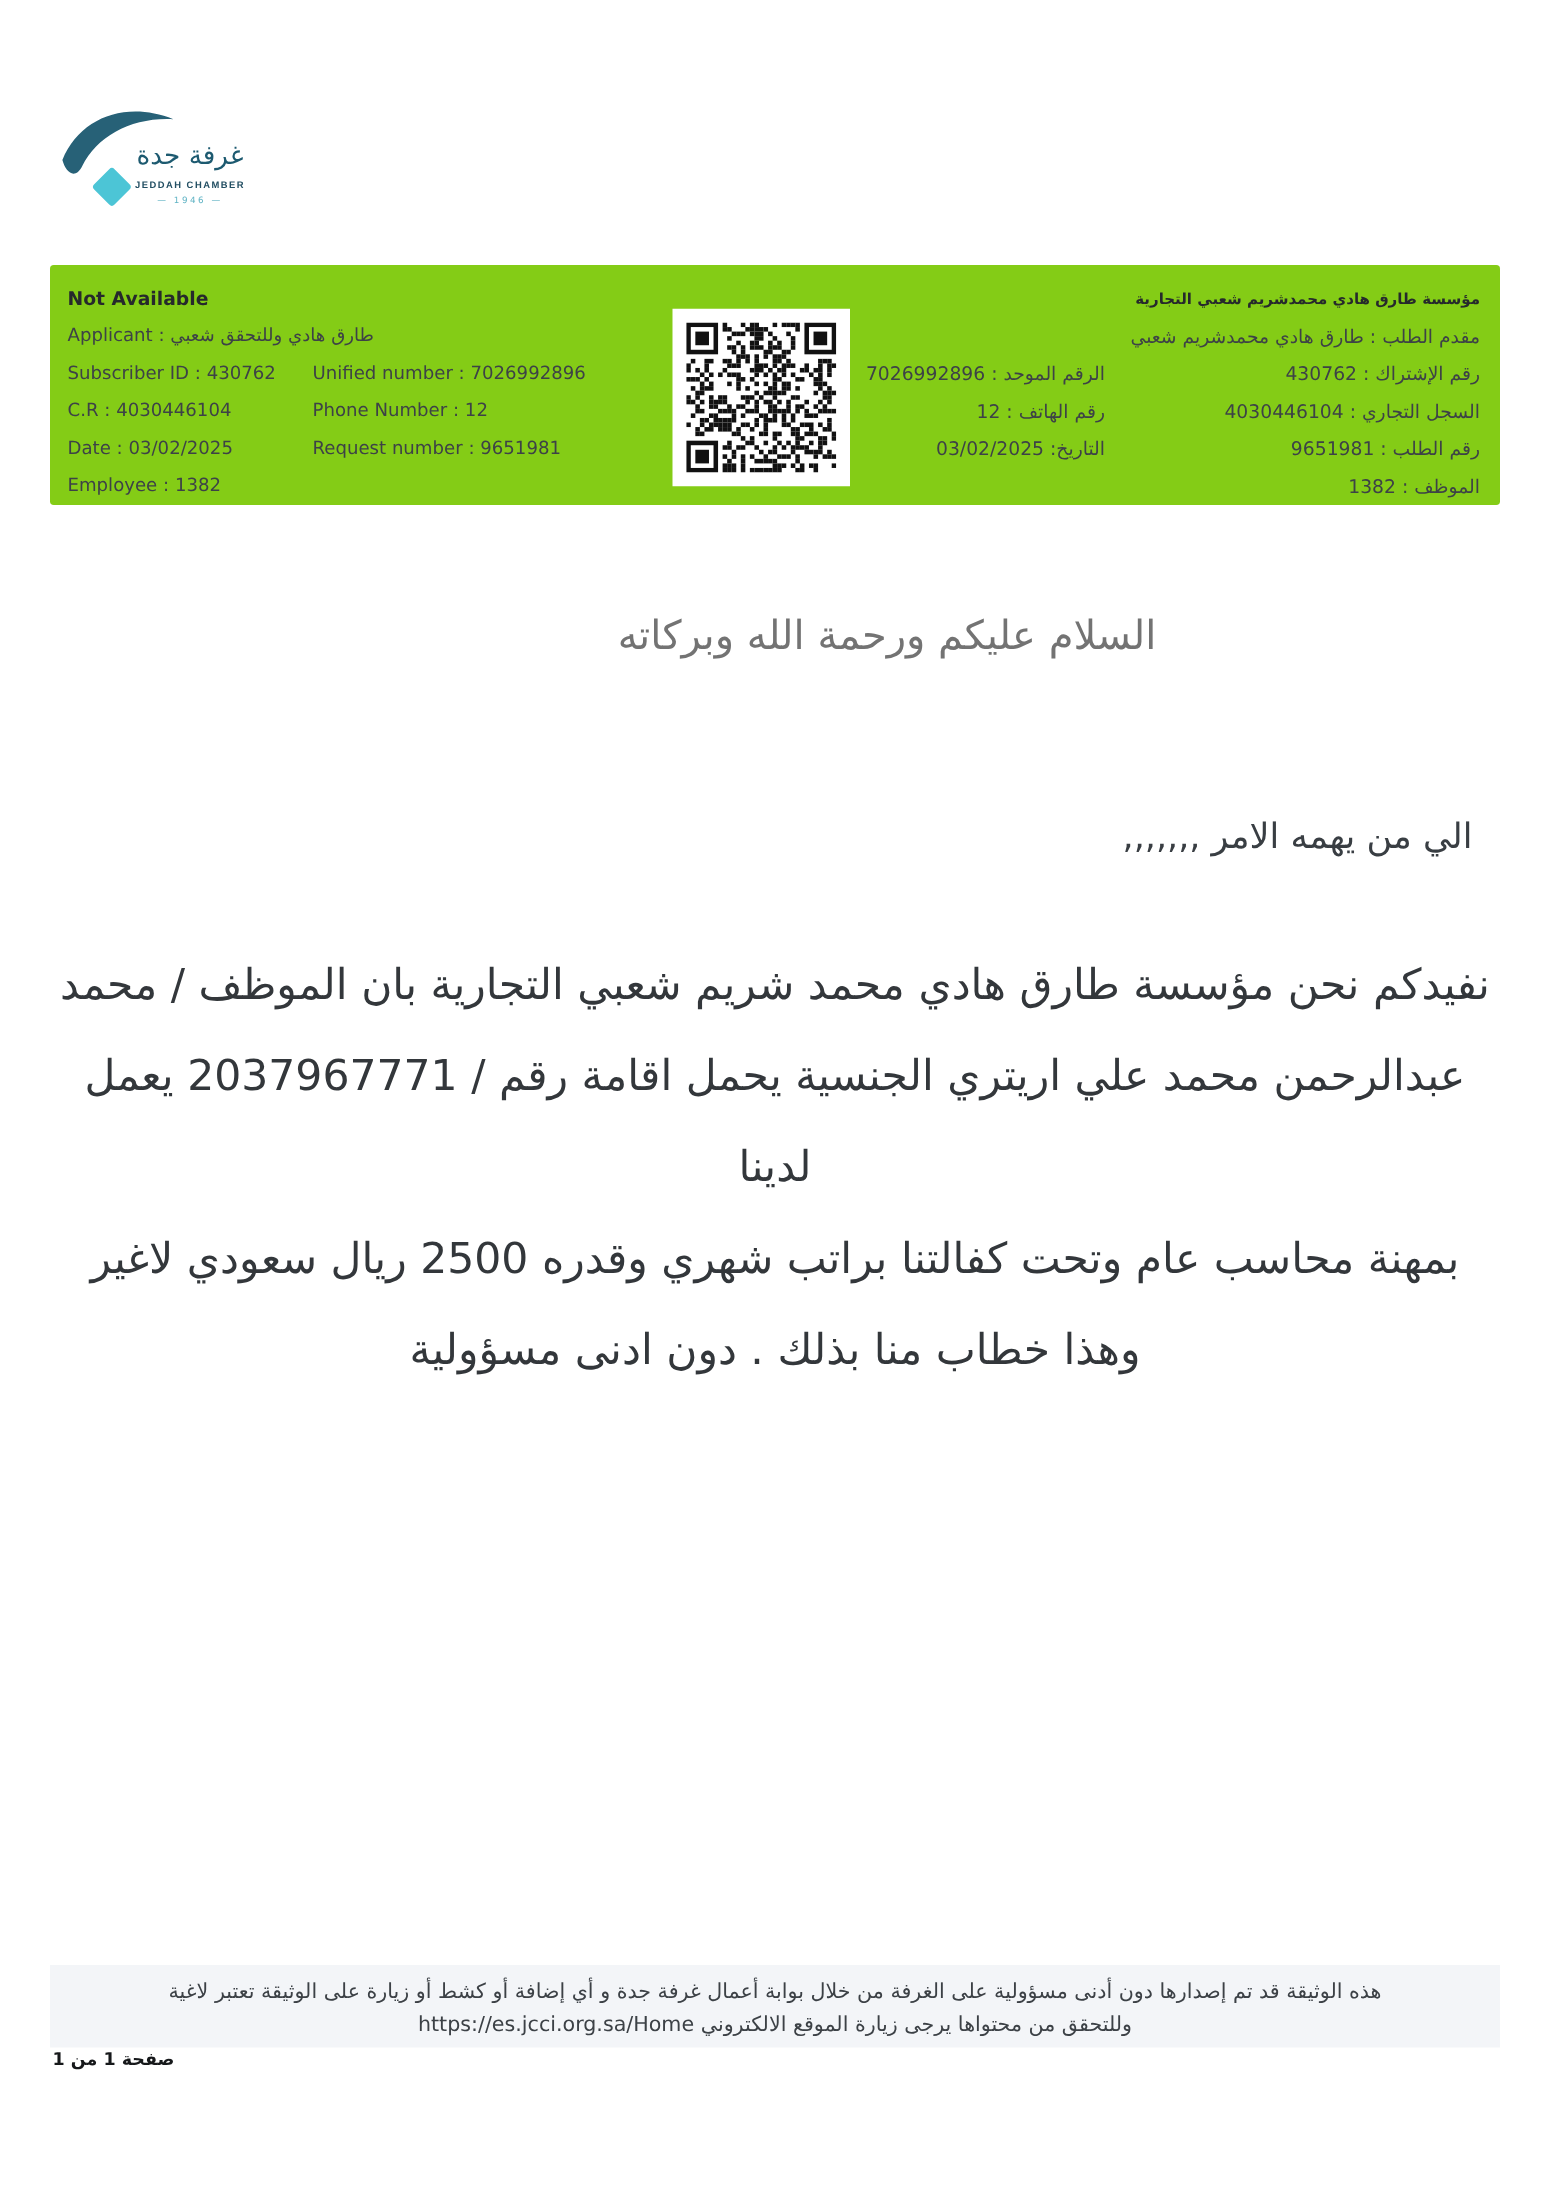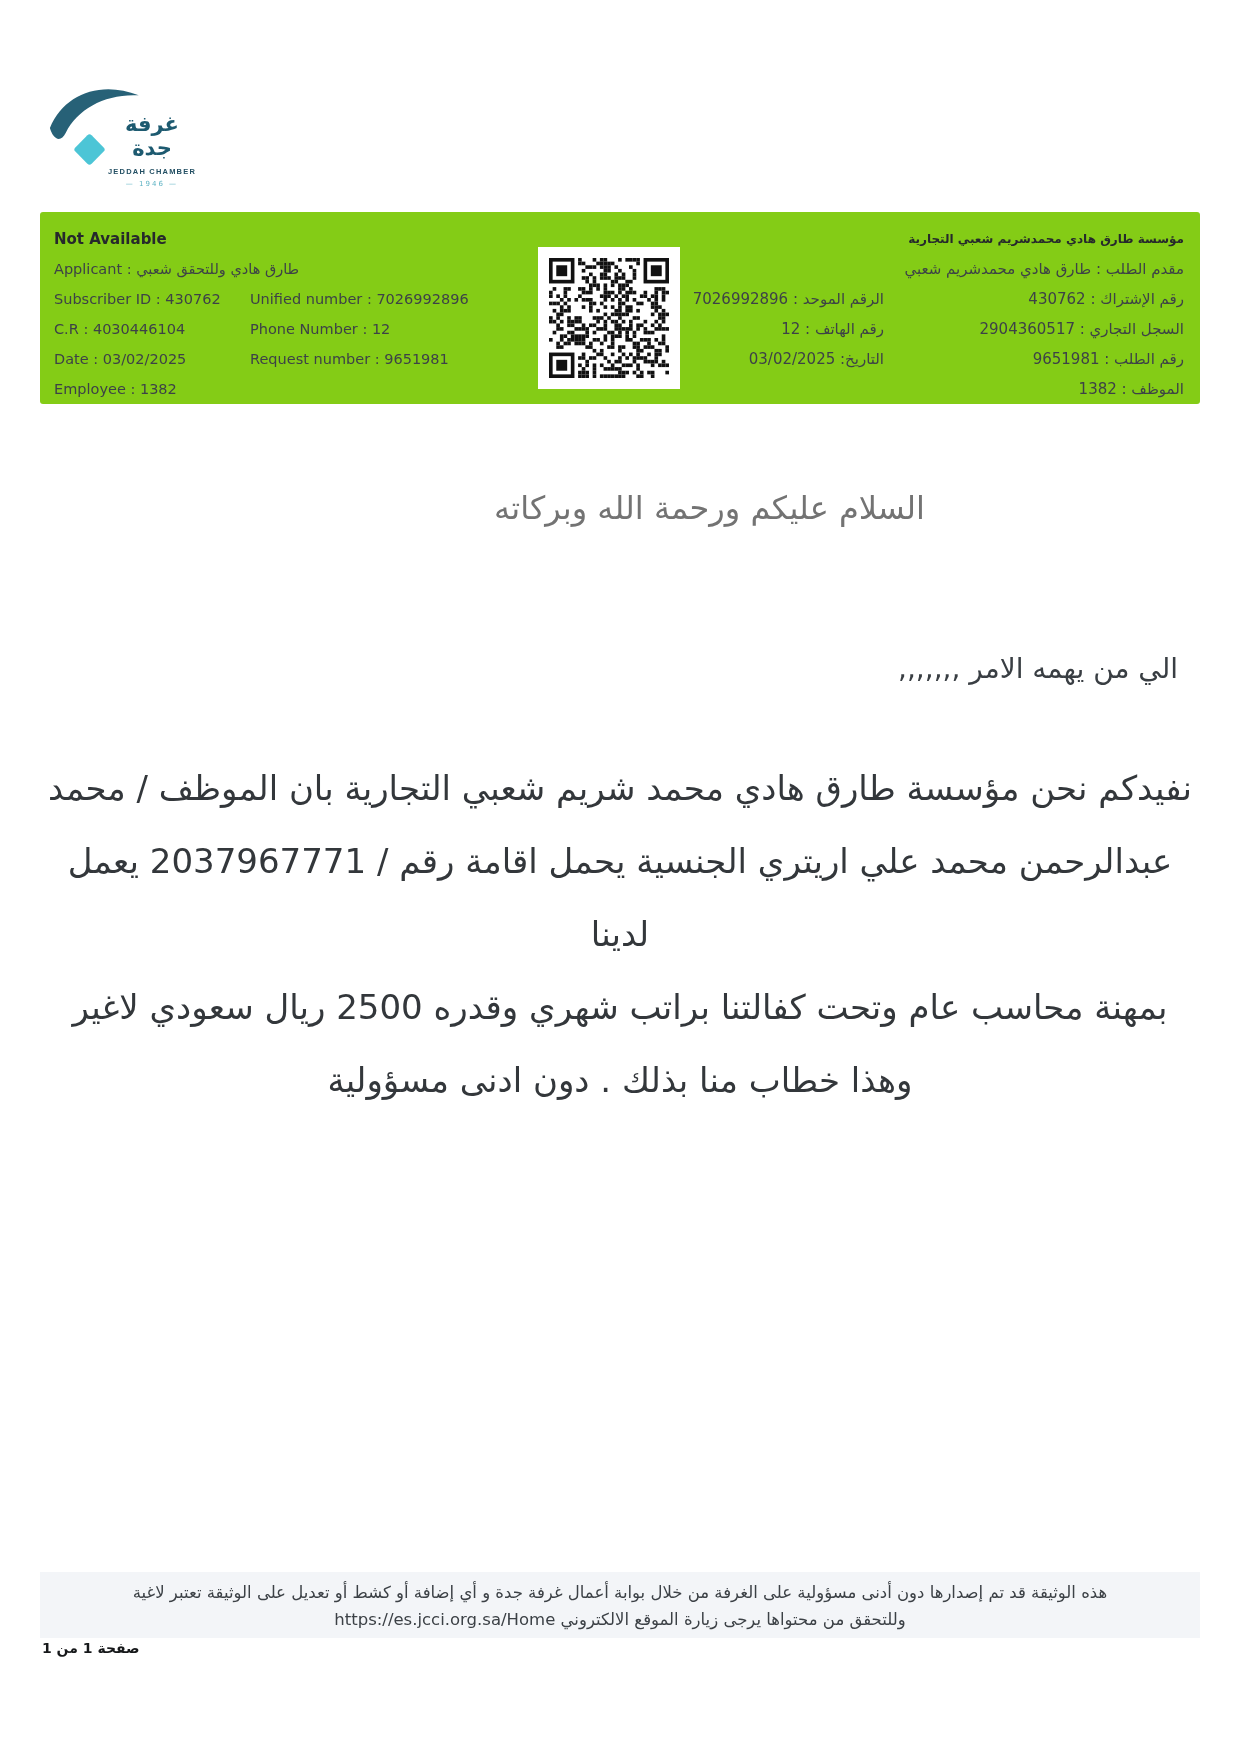--- a/index.html
+++ b/index.html
@@ -5,21 +5,21 @@
   html,body{margin:0;padding:0;background:#ffffff;}
   .page{position:relative;width:1240px;height:1755px;background:#ffffff;overflow:hidden;
         font-family:"DejaVu Sans",sans-serif;color:#3c4146;}
 
   
   .logo{position:absolute;left:40px;top:82px;width:160px;height:100px;}
   .logo .swoosh{position:absolute;left:2px;top:4px;width:100px;height:58px;}
   .logo .diamond{position:absolute;left:38px;top:56px;width:23px;height:23px;background:#4cc5d6;
                  transform:rotate(45deg);border-radius:3px;}
   .logo .ltxt{position:absolute;left:64px;top:30px;width:96px;text-align:center;}
-  .logo .ar{font-size:21px;font-weight:bold;color:#1d5a70;line-height:24px;}
+  .logo .ar{font-size:21px;font-weight:normal;color:#1d5a70;line-height:24px;}
   .logo .en{font-family:"Liberation Sans",sans-serif;font-size:7.5px;font-weight:bold;
             letter-spacing:1.2px;color:#234f63;margin-top:7px;white-space:nowrap;}
   .logo .yr{font-size:7px;color:#5fb3c4;margin-top:4px;letter-spacing:2px;}
 
   
   .hbar{position:absolute;left:40px;top:212px;width:1160px;height:192px;background:#84cc16;border-radius:3px;}
   .lblock{position:absolute;left:14px;top:12px;font-size:14.5px;color:#3d4247;}
   .lblock .row{display:flex;line-height:30px;white-space:nowrap;}
   .lblock .status{font-weight:bold;font-size:15px;color:#26292c;}
   .lblock .c1{width:196px;}
@@ -498,21 +498,21 @@
           <span class="title">مؤسسة طارق هادي محمدشريم شعبي التجارية</span>
         </div>
       <div class="row">
           <span>مقدم الطلب : طارق هادي محمدشريم شعبي</span>
         </div>
       <div class="row">
         <span class="cA">رقم الإشتراك : 430762</span>
         <span>الرقم الموحد : 7026992896</span>
       </div>
       <div class="row">
-        <span class="cA">السجل التجاري : 2904360517</span>
+        <span class="cA">السجل التجاري : 4030446104</span>
         <span>رقم الهاتف : 12</span>
       </div>
       <div class="row">
         <span class="cA">رقم الطلب : 9651981</span>
         <span>التاريخ: 03/02/2025</span>
       </div>
       <div class="row">
           <span>الموظف : 1382</span>
         </div>
     </div>
@@ -522,18 +522,18 @@
   <div class="salutation">الي من يهمه الامر ,,,,,,,</div>
 
   <div class="paragraph">
     <div>نفيدكم نحن مؤسسة طارق هادي محمد شريم شعبي التجارية بان الموظف / محمد</div>
     <div>عبدالرحمن محمد علي اريتري الجنسية يحمل اقامة رقم / 2037967771 يعمل لدينا</div>
     <div>بمهنة محاسب عام وتحت كفالتنا براتب شهري وقدره 2500 ريال سعودي لاغير</div>
     <div>وهذا خطاب منا بذلك . دون ادنى مسؤولية</div>
   </div>
 
   <div class="fbar">
-    <div>هذه الوثيقة قد تم إصدارها دون أدنى مسؤولية على الغرفة من خلال بوابة أعمال غرفة جدة و أي إضافة أو كشط أو تعديل على الوثيقة تعتبر لاغية</div>
+    <div>هذه الوثيقة قد تم إصدارها دون أدنى مسؤولية على الغرفة من خلال بوابة أعمال غرفة جدة و أي إضافة أو كشط أو زيارة على الوثيقة تعتبر لاغية</div>
     <div>وللتحقق من محتواها يرجى زيارة الموقع الالكتروني https://es.jcci.org.sa/Home</div>
   </div>
   <div class="pagenum">صفحة 1 من 1</div>
 
 </div>
 
 </body></html>

